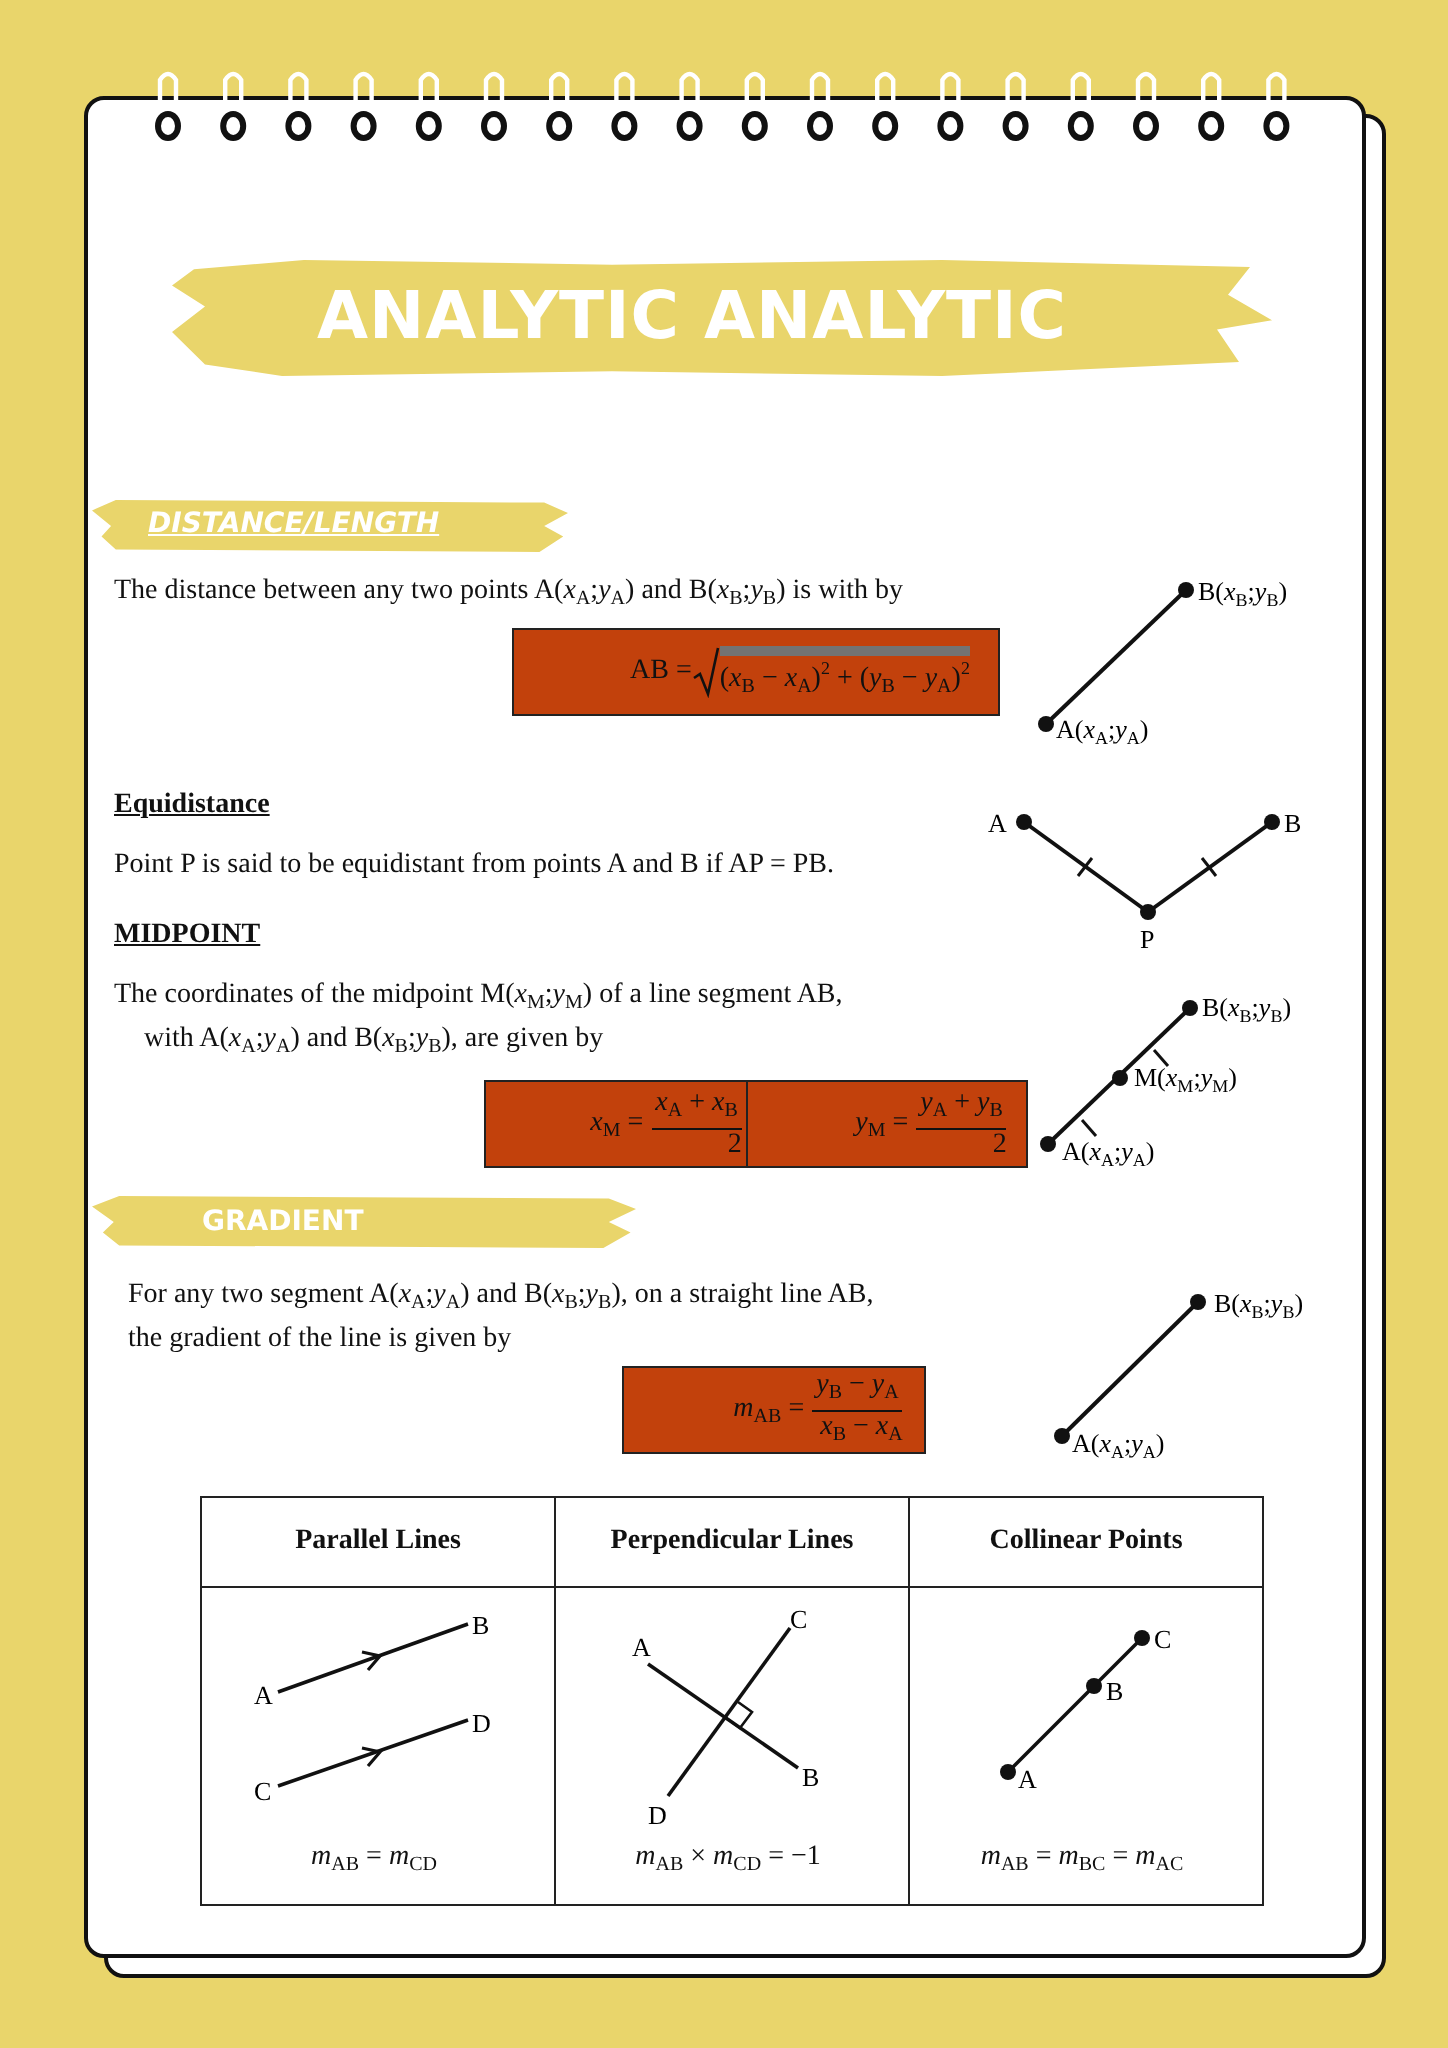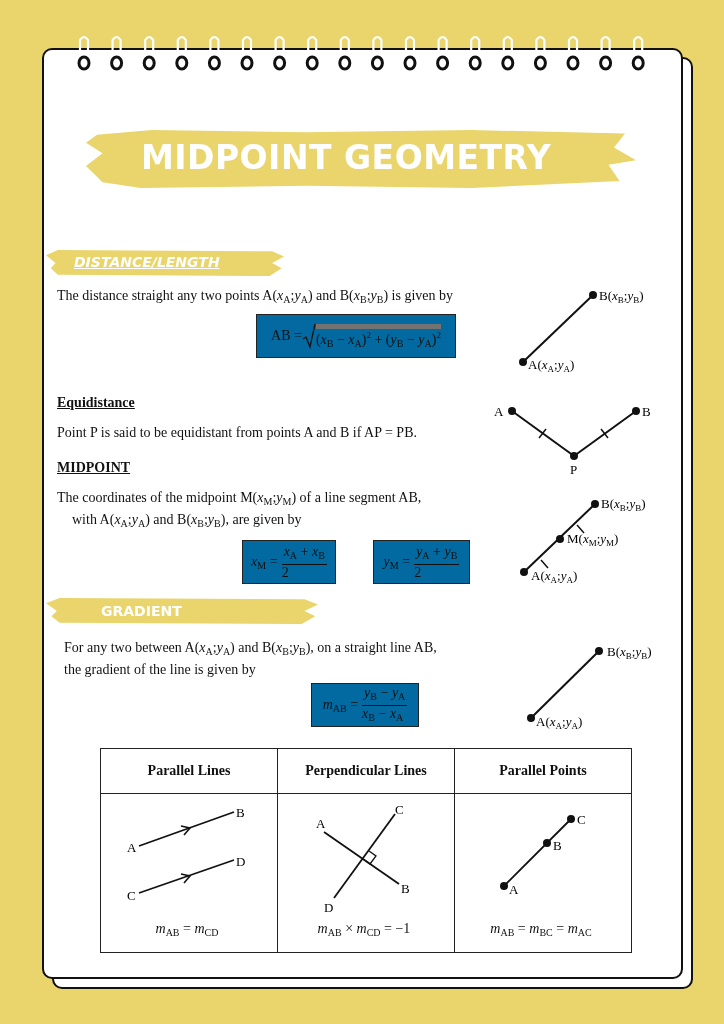--- a/index.html
+++ b/index.html
@@ -10,22 +10,22 @@
   .brush{position:absolute;background:#e9d56b;}
   .title-brush{left:86px;top:130px;width:550px;height:58px;clip-path:polygon(2% 8%,12% 0%,40% 4%,70% 0%,98% 6%,96% 30%,100% 52%,95% 60%,97% 88%,70% 100%,40% 96%,10% 100%,3% 90%,0% 62%,3% 40%,0% 22%);}
   .title{position:absolute;left:86px;top:138px;width:520px;text-align:center;font-family:"DejaVu Sans",sans-serif;font-weight:bold;font-size:33px;color:#fff;letter-spacing:0.5px;}
   .sec-brush{height:26px;clip-path:polygon(0% 20%,5% 0%,95% 5%,100% 25%,95% 50%,99% 70%,94% 100%,5% 95%,2% 70%,4% 50%);}
   .sec-label{position:absolute;font-family:"DejaVu Sans",sans-serif;font-weight:bold;color:#fff;font-size:14px;}
   .txt{position:absolute;font-size:14px;white-space:nowrap;}
   .sub{font-size:10px;vertical-align:-3px;}
   .sup{font-size:9px;vertical-align:6px;}
   .it{font-style:italic;}
   .heading-u{font-weight:bold;text-decoration:underline;}
-  .formula-box{position:absolute;border:1.6px solid #222;background:#0369a1;display:flex;align-items:center;justify-content:center;font-size:14px;}
-  .frac{display:inline-flex;flex-direction:column;align-items:flex-start;vertical-align:middle;margin-left:4px;}
+  .formula-box{position:absolute;border:1.6px solid #222;background:#c2410c;display:flex;align-items:center;justify-content:center;font-size:14px;padding-left:44px;}
+  .frac{display:inline-flex;flex-direction:column;align-items:flex-end;vertical-align:middle;margin-left:4px;}
   .frac .num{border-bottom:1px solid #111;padding:0 2px;line-height:16px;}
   .frac .den{line-height:16px;}
   .diagram{position:absolute;}
   table.rules{position:absolute;left:100px;top:748px;width:529px;border-collapse:collapse;border-radius:19px;}
   table.rules th{border:1.6px solid #222;height:42px;font-size:14px;font-weight:bold;}
   table.rules td{border:1.6px solid #222;height:158px;padding:0;vertical-align:top;position:relative;}
   .cell-svg{display:block;}
   .rel{position:absolute;left:0;right:4px;bottom:14px;text-align:center;font-size:14px;}
 </style>
 </head>
@@ -103,31 +103,31 @@
       <path d="M601.6 56 L601.6 40 Q605.6 34 609.6 40 L609.6 56" fill="none" stroke="#ffffff" stroke-width="2.2"></path>
       <ellipse cx="605.6" cy="63" rx="5" ry="6" fill="none" stroke="#111" stroke-width="3"></ellipse>
     </g>
     <g>
       <path d="M634.2 56 L634.2 40 Q638.2 34 642.2 40 L642.2 56" fill="none" stroke="#ffffff" stroke-width="2.2"></path>
       <ellipse cx="638.2" cy="63" rx="5" ry="6" fill="none" stroke="#111" stroke-width="3"></ellipse>
     </g>
   </svg>
 
 <div class="brush title-brush"></div>
-<div class="title">MIDPOINT GEOMETRY</div>
+<div class="title">ANALYTIC ANALYTIC</div>
 
 <div class="brush sec-brush" style="left:46px;top:250px;width:238px;"></div>
 <div class="sec-label" style="left:74px;top:254px;text-decoration:underline;font-style:italic;">DISTANCE/LENGTH</div>
 
 <div class="txt" style="left:57px;top:288px;">
-  <span>The distance straight any two points</span>
+  <span>The distance between any two points</span>
   A(<span class="it">x</span><span class="sub">A</span>;<span class="it">y</span><span class="sub">A</span>)
   <span>and</span>
   B(<span class="it">x</span><span class="sub">B</span>;<span class="it">y</span><span class="sub">B</span>)
-  <span>is given by</span>
+  <span>is with by</span>
 </div>
 
 <div class="formula-box" style="left:256px;top:314px;width:198px;height:42px;">
   <span>AB =</span>
   <svg width="14" height="26">
       <path d="M1 16 L4 14 L8 24 L13 1" fill="none" stroke="#111" stroke-width="1.3"></path>
     </svg>
   <span style="border-top:5px solid #737373;padding-top:1px;">(<span class="it">x</span><span class="sub">B</span> − <span class="it">x</span><span class="sub">A</span>)<span class="sup">2</span> + (<span class="it">y</span><span class="sub">B</span> − <span class="it">y</span><span class="sub">A</span>)<span class="sup">2</span></span>
 </div>
 
@@ -192,21 +192,21 @@
   <circle cx="90" cy="16" r="4" fill="#111"></circle>
   <text x="96" y="20" font-size="13" font-family="Liberation Serif, serif">B(<tspan font-style="italic">x</tspan><tspan font-size="9" dy="3">B</tspan><tspan dy="-3">;</tspan><tspan font-style="italic">y</tspan><tspan font-size="9" dy="3">B</tspan><tspan dy="-3">)</tspan></text>
   <text x="62" y="55" font-size="13" font-family="Liberation Serif, serif">M(<tspan font-style="italic">x</tspan><tspan font-size="9" dy="3">M</tspan><tspan dy="-3">;</tspan><tspan font-style="italic">y</tspan><tspan font-size="9" dy="3">M</tspan><tspan dy="-3">)</tspan></text>
   <text x="26" y="92" font-size="13" font-family="Liberation Serif, serif">A(<tspan font-style="italic">x</tspan><tspan font-size="9" dy="3">A</tspan><tspan dy="-3">;</tspan><tspan font-style="italic">y</tspan><tspan font-size="9" dy="3">A</tspan><tspan dy="-3">)</tspan></text>
 </svg>
 
 <div class="brush sec-brush" style="left:46px;top:598px;width:272px;"></div>
 <div class="sec-label" style="left:101px;top:603px;">GRADIENT</div>
 
 <div class="txt" style="left:64px;top:640px;">
-  <span>For any two between</span>
+  <span>For any two segment</span>
   A(<span class="it">x</span><span class="sub">A</span>;<span class="it">y</span><span class="sub">A</span>)
   <span>and</span>
   B(<span class="it">x</span><span class="sub">B</span>;<span class="it">y</span><span class="sub">B</span>)<span>, on a straight line AB,</span>
 </div>
 <div class="txt" style="left:64px;top:662px;">the gradient of the line is given by</div>
 
 <div class="formula-box" style="left:311px;top:683px;width:106px;height:42px;">
   <span><span class="it">m</span><span class="sub">AB</span> =</span>
   <span class="frac">
       <span class="num"><span class="it">y</span><span class="sub">B</span> − <span class="it">y</span><span class="sub">A</span></span>
@@ -220,21 +220,21 @@
   <circle cx="84" cy="11" r="4" fill="#111"></circle>
   <text x="92" y="16" font-size="13" font-family="Liberation Serif, serif">B(<tspan font-style="italic">x</tspan><tspan font-size="9" dy="3">B</tspan><tspan dy="-3">;</tspan><tspan font-style="italic">y</tspan><tspan font-size="9" dy="3">B</tspan><tspan dy="-3">)</tspan></text>
   <text x="21" y="86" font-size="13" font-family="Liberation Serif, serif">A(<tspan font-style="italic">x</tspan><tspan font-size="9" dy="3">A</tspan><tspan dy="-3">;</tspan><tspan font-style="italic">y</tspan><tspan font-size="9" dy="3">A</tspan><tspan dy="-3">)</tspan></text>
 </svg>
 
 <table class="rules">
   <tbody>
       <tr>
     <th>Parallel Lines</th>
     <th>Perpendicular Lines</th>
-    <th>Parallel Points</th>
+    <th>Collinear Points</th>
   </tr>
   <tr>
     <td>
       <svg class="cell-svg" width="176" height="130">
         <line x1="38" y1="52" x2="133" y2="18" stroke="#111" stroke-width="1.8"></line>
         <path d="M80 32 L89 34 L83 41" fill="none" stroke="#111" stroke-width="1.6"></path>
         <line x1="38" y1="99" x2="133" y2="66" stroke="#111" stroke-width="1.8"></line>
         <path d="M80 80 L89 82 L83 89" fill="none" stroke="#111" stroke-width="1.6"></path>
         <text x="26" y="58" font-size="13" font-family="Liberation Serif, serif">A</text>
         <text x="135" y="23" font-size="13" font-family="Liberation Serif, serif">B</text>

